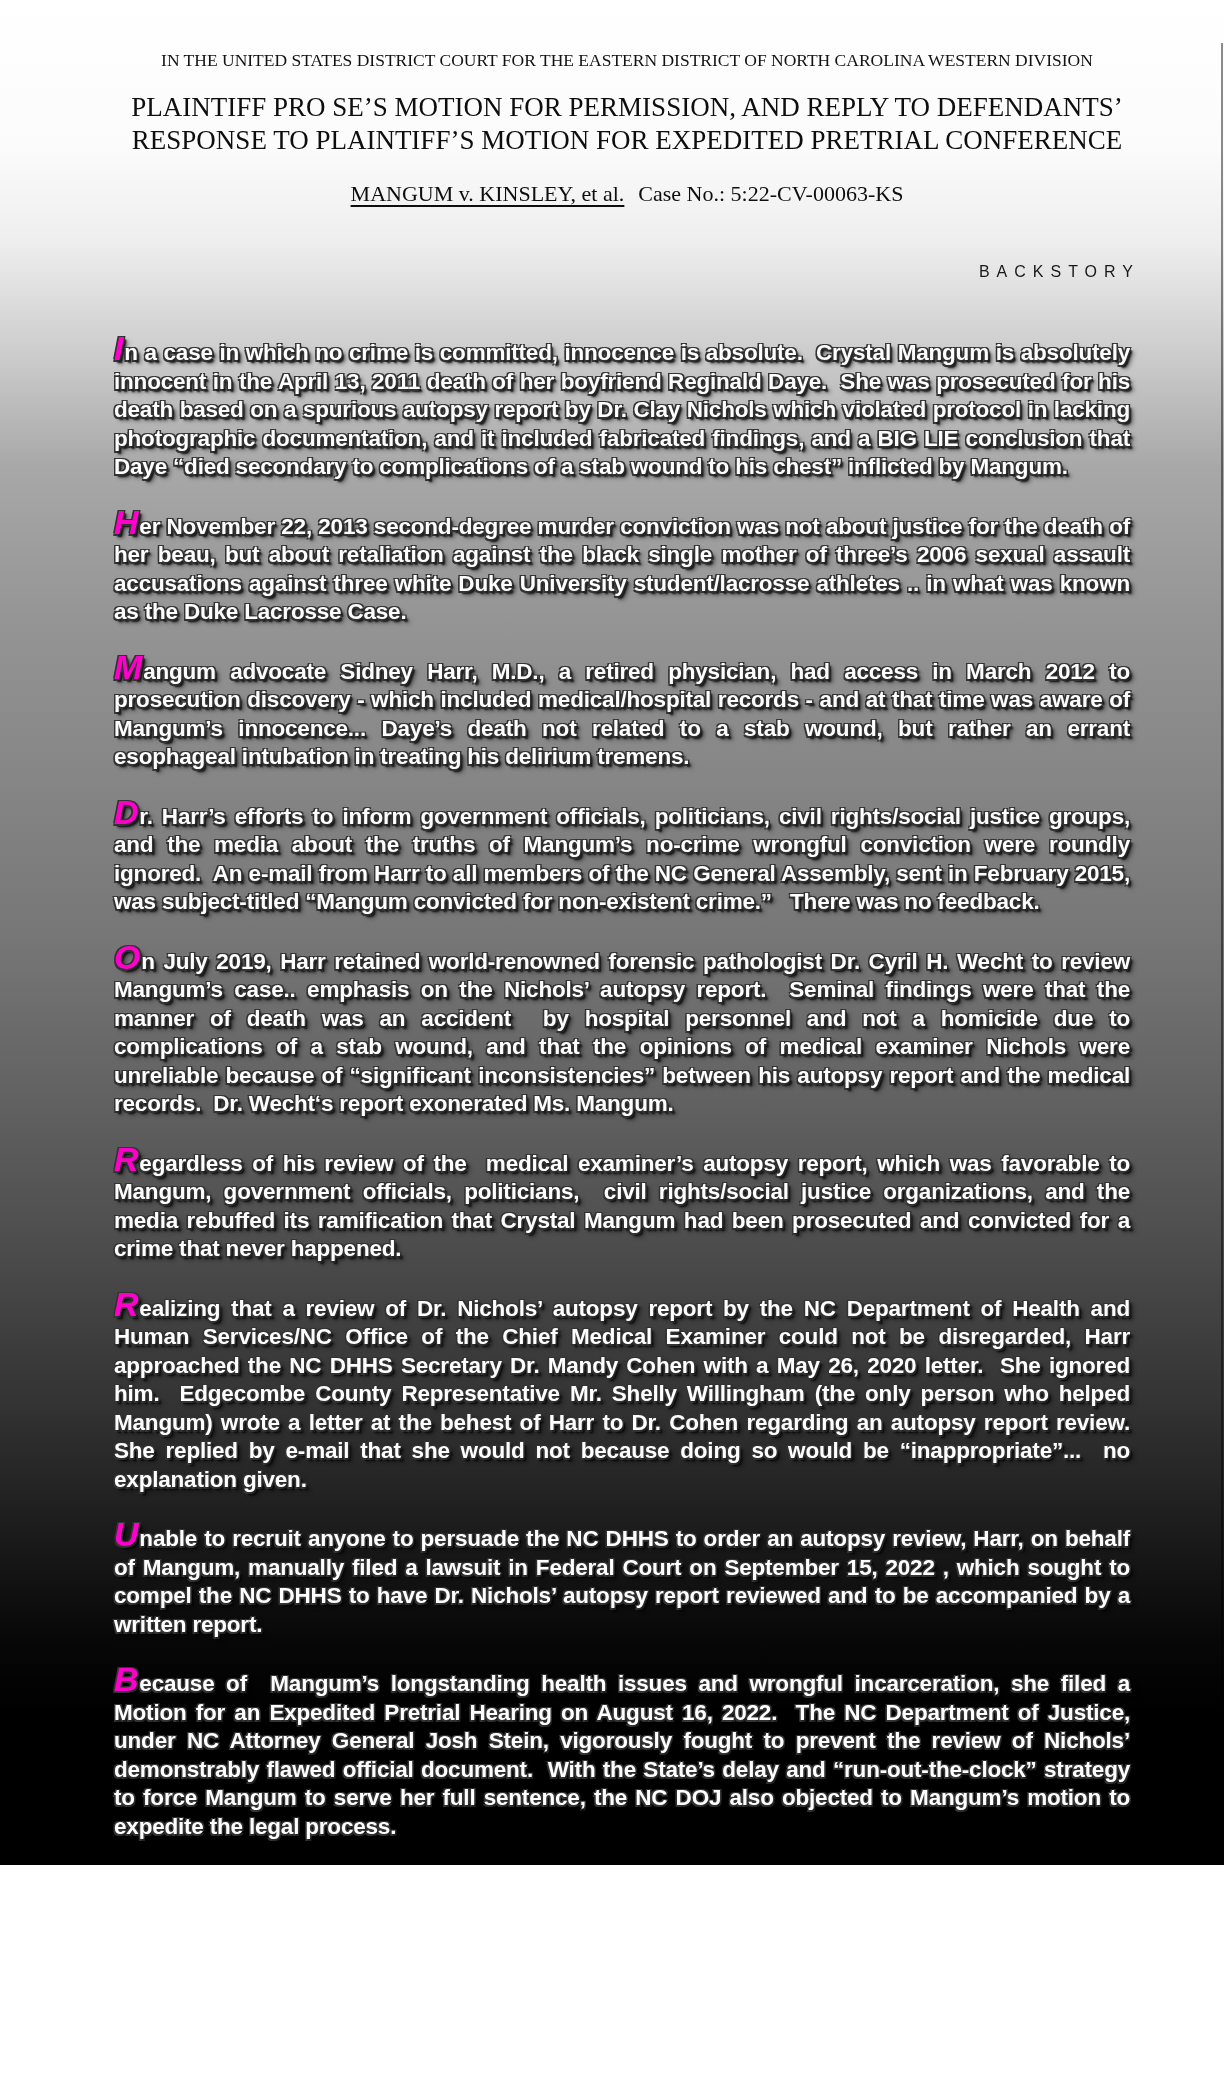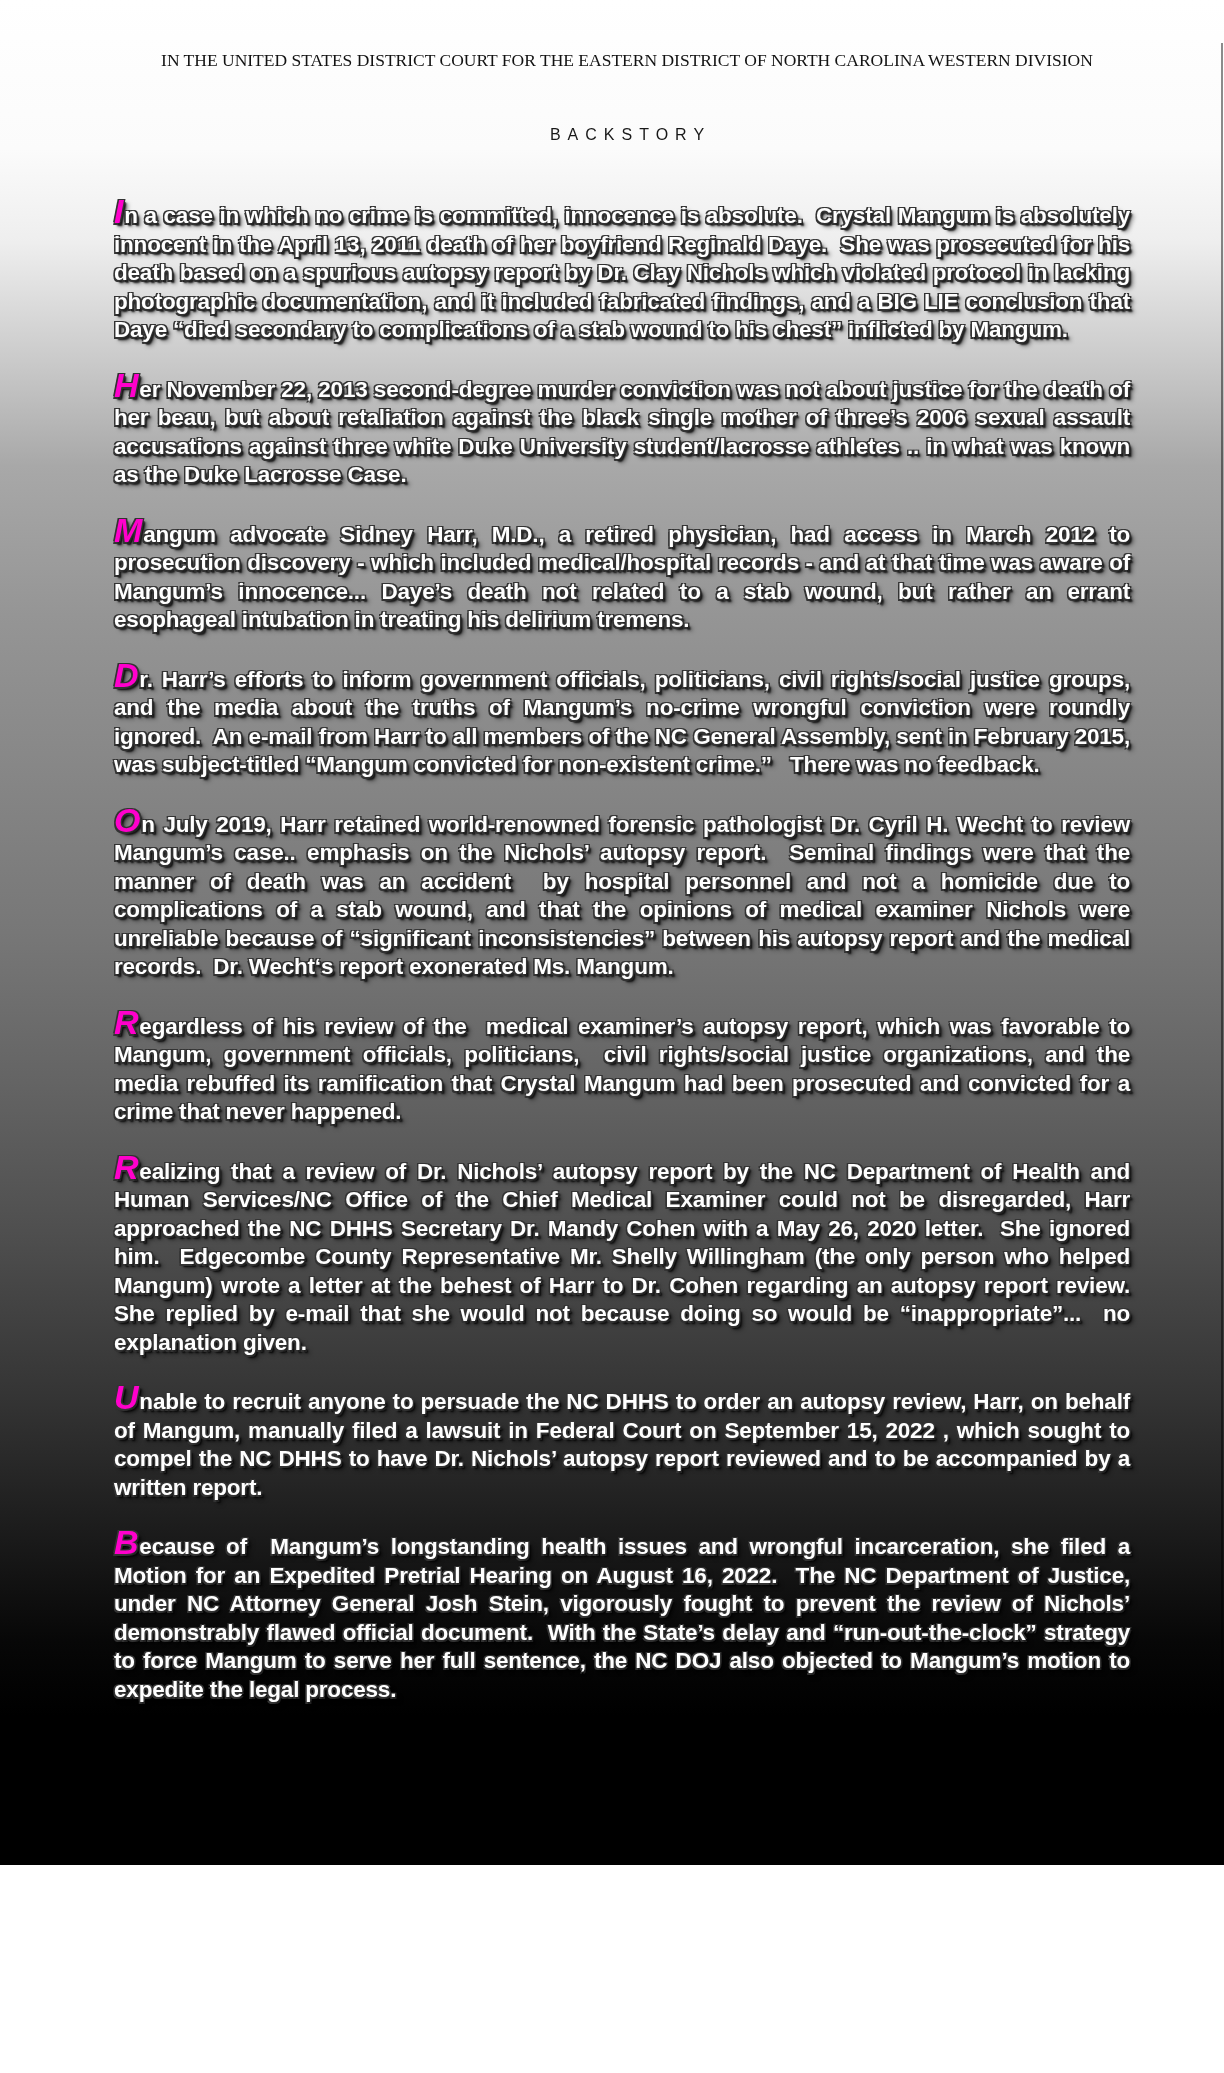--- a/index.html
+++ b/index.html
@@ -64,21 +64,21 @@
     color:#0e0e0e;
   }
   .case-caption{
     text-decoration:underline;
     text-decoration-thickness:2px;
     text-underline-offset:4px;
   }
   .case-number{ margin-left:14px; }
   .section-heading{
     margin-top:56px;
-    text-align:center;
+    text-align:right;
     font-size:16px;
     line-height:18px;
     letter-spacing:7px;
     color:#181818;
     text-indent:7px;
   }
   .paragraphs{ margin-top:58px; }
   .para{
     margin:0 10px 31px 0;
     text-align:justify;
@@ -108,21 +108,24 @@
 </head>
 <body>
 
 <div class="page">
   <div class="right-line"></div>
 
   <div class="content">
 
     <div class="court-line">IN THE UNITED STATES DISTRICT COURT FOR THE EASTERN DISTRICT OF NORTH CAROLINA WESTERN DIVISION</div>
 
+    <div class="doc-title">PLAINTIFF PRO SE’S MOTION FOR PERMISSION, AND REPLY TO DEFENDANTS’
+RESPONSE TO PLAINTIFF’S MOTION FOR EXPEDITED PRETRIAL CONFERENCE</div>
 
+    <div class="case-line"><span class="case-caption">MANGUM v. KINSLEY, et al.</span><span class="case-number">Case No.: 5:22-CV-00063-KS</span></div>
 
     <div class="section-heading">BACKSTORY</div>
 
     <div class="paragraphs">
 
       <p class="para"><span class="dropcap">I</span><span class="ptext">n a case in which no crime is committed, innocence is absolute.  Crystal Mangum is absolutely innocent in the April 13, 2011 death of her boyfriend Reginald Daye.  She was prosecuted for his death based on a spurious autopsy report by Dr. Clay Nichols which violated protocol in lacking photographic documentation, and it included fabricated findings, and a BIG LIE conclusion that Daye “died secondary to complications of a stab wound to his chest” inflicted by Mangum.</span></p>
 
       <p class="para"><span class="dropcap">H</span><span class="ptext">er November 22, 2013 second-degree murder conviction was not about justice for the death of her beau, but about retaliation against the black single mother of three’s 2006 sexual assault accusations against three white Duke University student/lacrosse athletes .. in what was known as the Duke Lacrosse Case.</span></p>
 
       <p class="para"><span class="dropcap">M</span><span class="ptext">angum advocate Sidney Harr, M.D., a retired physician, had access in March 2012 to prosecution discovery - which included medical/hospital records - and at that time was aware of Mangum’s innocence... Daye’s death not related to a stab wound, but rather an errant esophageal intubation in treating his delirium tremens.</span></p>

